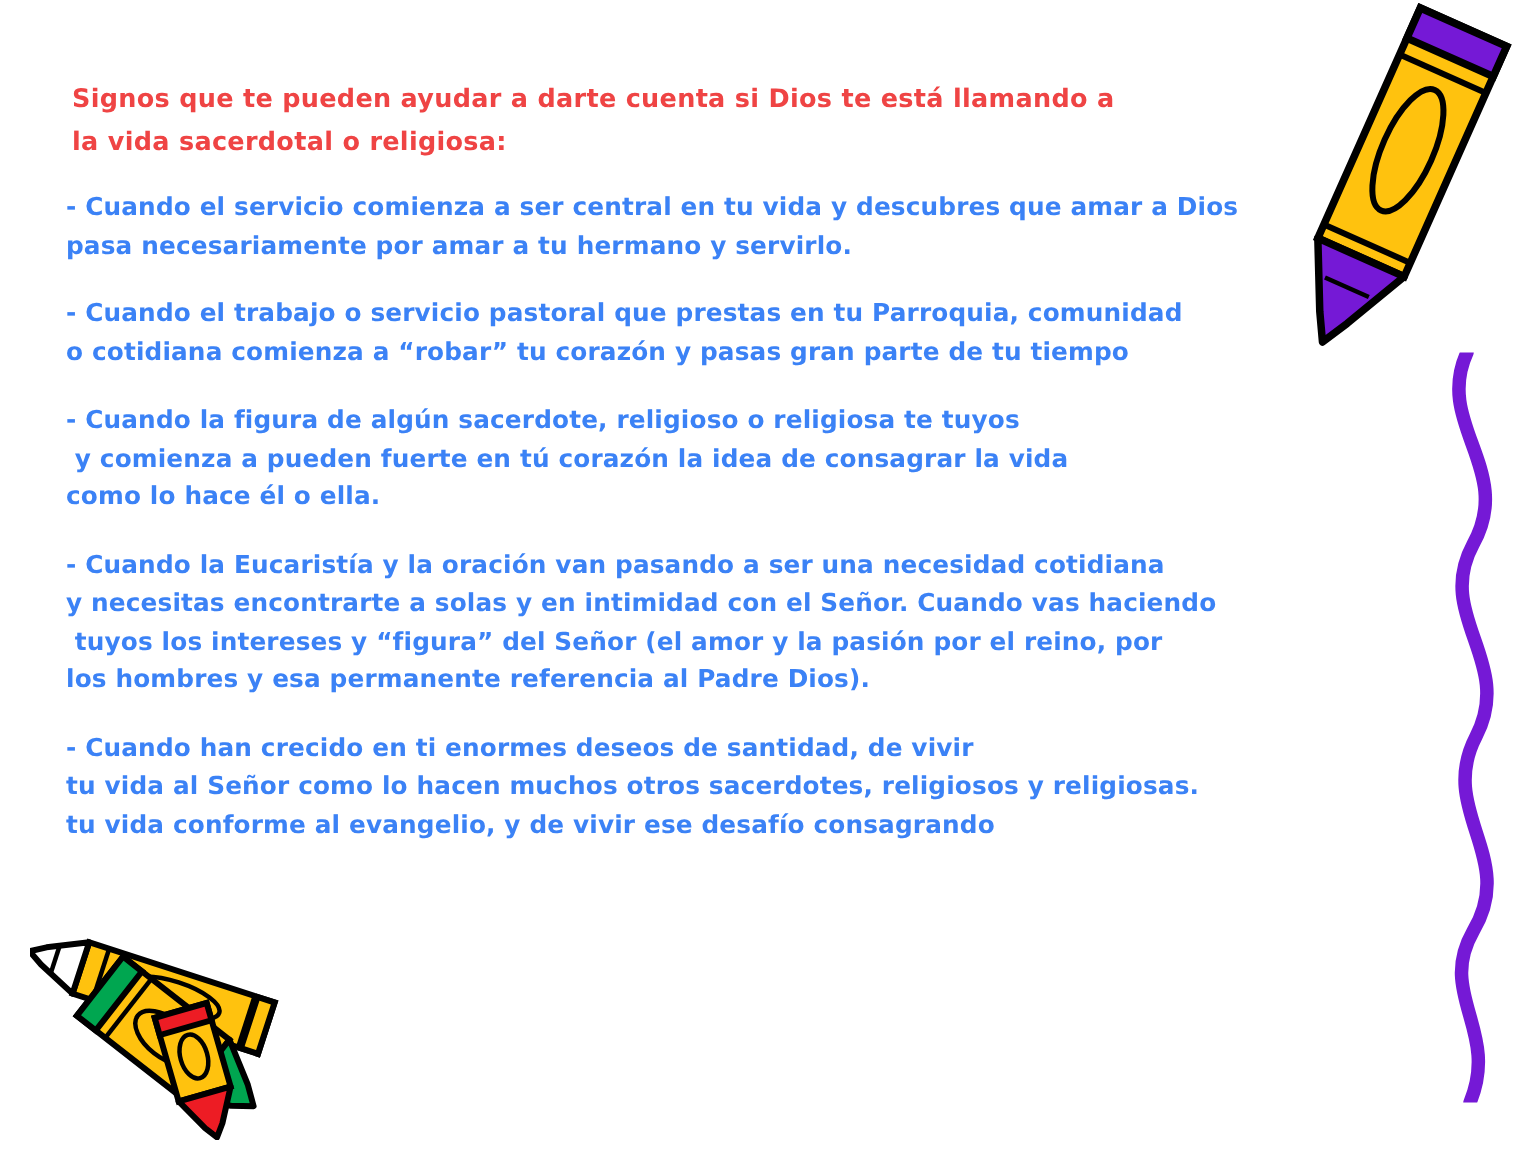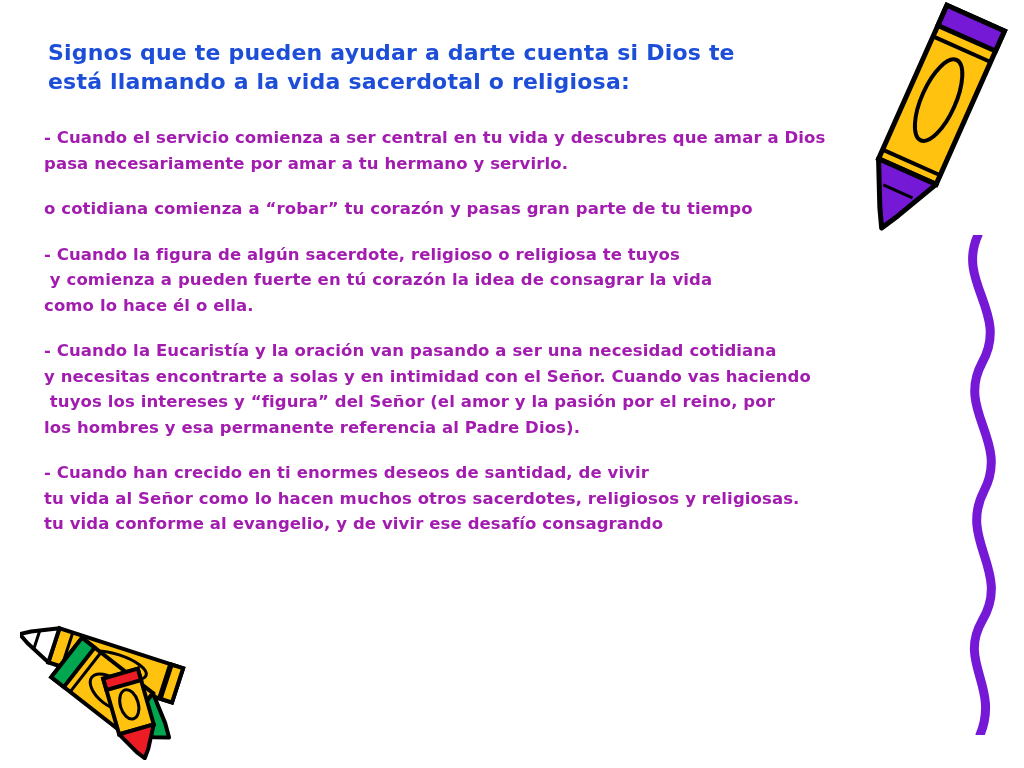--- a/index.html
+++ b/index.html
@@ -16,34 +16,34 @@
   }
   .slide {
     position: absolute;
     inset: 0;
     width: 1024px;
     height: 768px;
   }
   .title-block {
     position: absolute;
     left: 48px;
-    top: 38px;
+    top: 52px;
     width: 700px;
-    color: #1d4ed8;
+    color: #ef4444;
     font-weight: bold;
-    font-size: 22px;
+    font-size: 17px;
     line-height: 29px;
     letter-spacing: 0.2px;
   }
   .body-block {
     position: absolute;
     left: 44px;
     top: 125px;
     width: 840px;
-    color: #a21caf;
+    color: #3b82f6;
     font-weight: bold;
     font-size: 16.5px;
     line-height: 25.5px;
     letter-spacing: 0.1px;
   }
   .para {
     margin: 0 0 20px 0;
   }
   .para:last-child {
     margin-bottom: 16px;
@@ -86,20 +86,21 @@
   </div>
 
   <div class="body-block">
 
     <p class="para">
       <span class="ln">- Cuando el servicio comienza a ser central en tu vida y descubres que amar a Dios</span>
       <span class="ln">pasa necesariamente por amar a tu hermano y servirlo.</span>
     </p>
 
     <p class="para">
+      <span class="ln">- Cuando el trabajo o servicio pastoral que prestas en tu Parroquia, comunidad</span>
       <span class="ln">o cotidiana comienza a “robar” tu corazón y pasas gran parte de tu tiempo</span>
     </p>
 
     <p class="para">
       <span class="ln">- Cuando la figura de algún sacerdote, religioso o religiosa te tuyos</span>
       <span class="ln"> y comienza a pueden fuerte en tú corazón la idea de consagrar la vida</span>
       <span class="ln">como lo hace él o ella.</span>
     </p>
 
     <p class="para">

